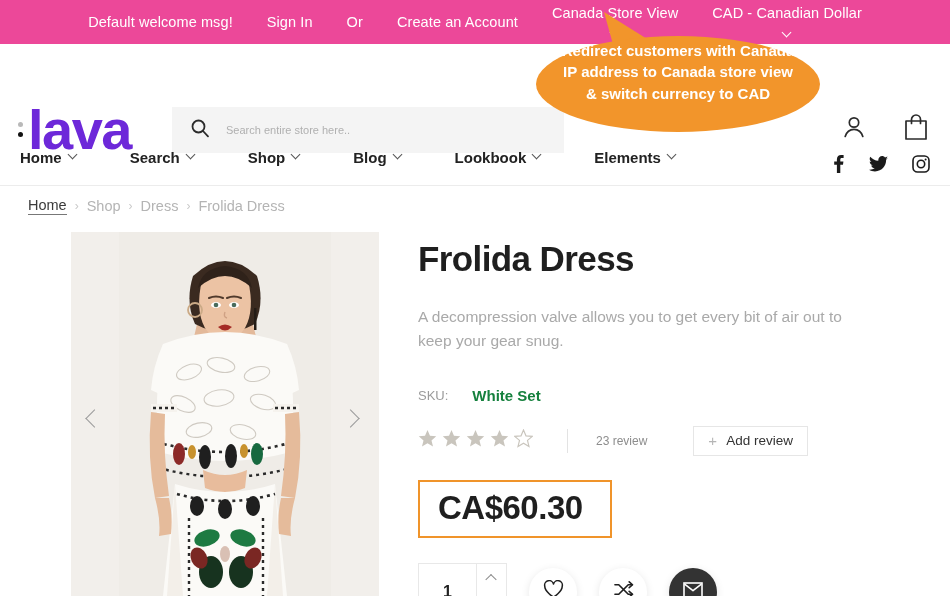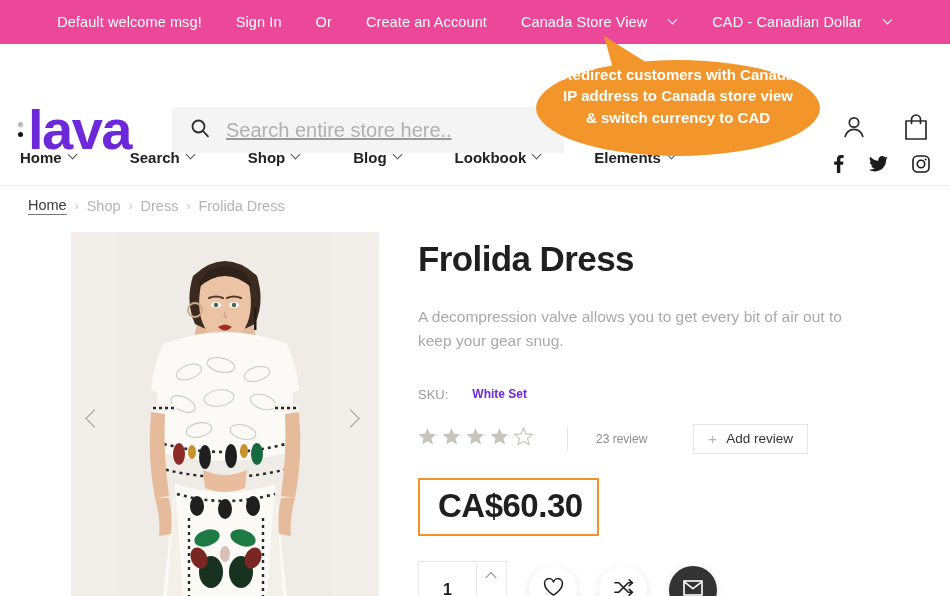--- a/index.html
+++ b/index.html
@@ -14,21 +14,21 @@
   
   .topbar {
     position: absolute; top:0; left:0; width:950px; height:44px;
     background:#ec4899; color:#ffffff;
     display:flex; align-items:center; justify-content:center;
     font-size:14.5px; letter-spacing:0.1px;
   }
   .topbar-inner { display:flex; align-items:center; gap:0; white-space:nowrap; }
   .tb-item { padding:0 17px; color:#ffffff; cursor:pointer; }
   .tb-item.plain { cursor:default; }
-  .tb-sel { display:inline-flex; align-items:center; gap:22px; padding:0 17px; cursor:pointer; }
+  .tb-sel { display:inline-flex; align-items:center; gap:10px; padding:0 17px; cursor:pointer;flex-direction:column; }
   .caret { display:inline-block; width:9px; height:9px; position:relative; top:-2px; }
   .caret::before{
     content:""; position:absolute; left:0; top:0;
     width:6px; height:6px; border-right:1.3px solid #fff; border-bottom:1.3px solid #fff;
     transform:rotate(45deg);
   }
 
   
   .header {
     position:absolute; top:44px; left:0; width:950px; height:86px;
@@ -41,23 +41,22 @@
   }
   .logo-dots { display:flex; flex-direction:column; gap:5px; margin-right:5px; margin-bottom:2px;}
   .logo-dots i { width:5px; height:5px; border-radius:50%; background:#b9b9b9; display:block;}
   .logo-dots i:last-child { background:#111; }
   .searchbar {
     position:absolute; left:172px; top:63px; width:392px; height:46px;
     background:#f4f4f4; display:flex; align-items:center; padding-left:18px; gap:16px;
   }
   .search-input {
     border:none; background:transparent; outline:none;
-    font-family:"Liberation Sans", sans-serif; font-size:20px; color:#9a9a9a;
+    font-family:"Liberation Sans", sans-serif; font-size:11px; color:#9a9a9a;
     width:300px;
-    text-decoration:underline;
   }
   .search-input::placeholder{ color:#b0b0b0; }
   .hdr-icons { position:absolute; right:20px; top:68px; display:flex; gap:34px; align-items:center;}
   .hdr-icons svg { display:block; cursor:pointer; }
 
   
   .nav {
     position:absolute; top:130px; left:0; width:950px; height:56px;
     border-bottom:1px solid #ececec; display:flex; align-items:center;
   }
@@ -102,34 +101,34 @@
     transform:rotate(45deg);
   }
   .gal-arrow.right i { transform:rotate(-135deg); left:6px; }
 
   
   .info { position:absolute; left:418px; top:240px; width:470px; }
   .p-title { font-size:35px; font-weight:700; color:#1f1f1f; letter-spacing:-0.6px; line-height:1.1;}
   .p-desc { margin-top:26px; font-size:15.5px; line-height:1.55; color:#a9a9a9; max-width:440px;}
   .p-sku { margin-top:34px; display:flex; align-items:center; gap:24px; }
   .sku-label { font-size:13px; color:#9b9b9b; }
-  .sku-value { font-size:12px; font-weight:700; color:#6d28d9;text-align:center; }
+  .sku-value { font-size:15px; font-weight:700; color:#15803d;text-align:center; }
   .p-rating { margin-top:22px; display:flex; align-items:center; }
   .stars { display:flex; gap:5px; }
   .rev-divider { width:1px; height:24px; background:#e3e3e3; margin:0 28px 0 34px;}
   .rev-count { font-size:12px; color:#8d8d8d; }
   .add-review {
     margin-left:46px; border:1px solid #e6e6e6; background:#fff;
     height:30px; padding:0 14px; display:flex; align-items:center; gap:9px;
     font-size:13.5px; color:#333; cursor:pointer; font-family:"Liberation Sans", sans-serif;
   }
   .plus { color:#b5b5b5; font-size:15px; line-height:1;}
   .price-box {
     margin-top:24px; border:2px solid #f0942a; display:inline-flex;
-    align-items:flex-end; padding:7px 14px 9px 18px;
+    align-items:flex-end; padding:7px 27px 9px 18px;
   }
   .price { font-size:33px; font-weight:700; color:#1f1f1f; letter-spacing:-0.5px;}
   .p-actions { margin-top:25px; display:flex; align-items:center; gap:22px;}
   .qty { display:flex; width:89px; height:58px; border:1px solid #e8e8e8; background:#fff;}
   .qty-val {
     flex:1; display:flex; align-items:center; justify-content:center;
     font-size:16px; font-weight:600; color:#222;
     border:none; outline:none; background:transparent; text-align:center; width:100%;
     font-family:"Liberation Sans", sans-serif;
   }
@@ -139,21 +138,21 @@
             border-left:1.4px solid #8c8c8c; border-top:1.4px solid #8c8c8c; }
   .spin.up i { transform:translateY(-30%) rotate(45deg); }
   .circ-btn {
     width:48px; height:48px; border-radius:50%; background:#fff;
     box-shadow:0 2px 9px rgba(0,0,0,0.10);
     display:flex; align-items:center; justify-content:center; cursor:pointer;
   }
   .circ-btn.dark { background:#333333; }
 
   
-  .callout { position:absolute; left:536px; top:36px; width:284px; height:122px; z-index:20; }
+  .callout { position:absolute; left:536px; top:12px; width:284px; height:122px; z-index:20; }
   .callout svg { position:absolute; left:0; top:0; }
   .callout-text {
     position:absolute; left:0; top:28px; width:284px;
     text-align:center; color:#ffffff; font-size:15px; font-weight:600; line-height:1.42;
     padding:0 22px;
   }
 </style>
 </head>
 <body>
 

